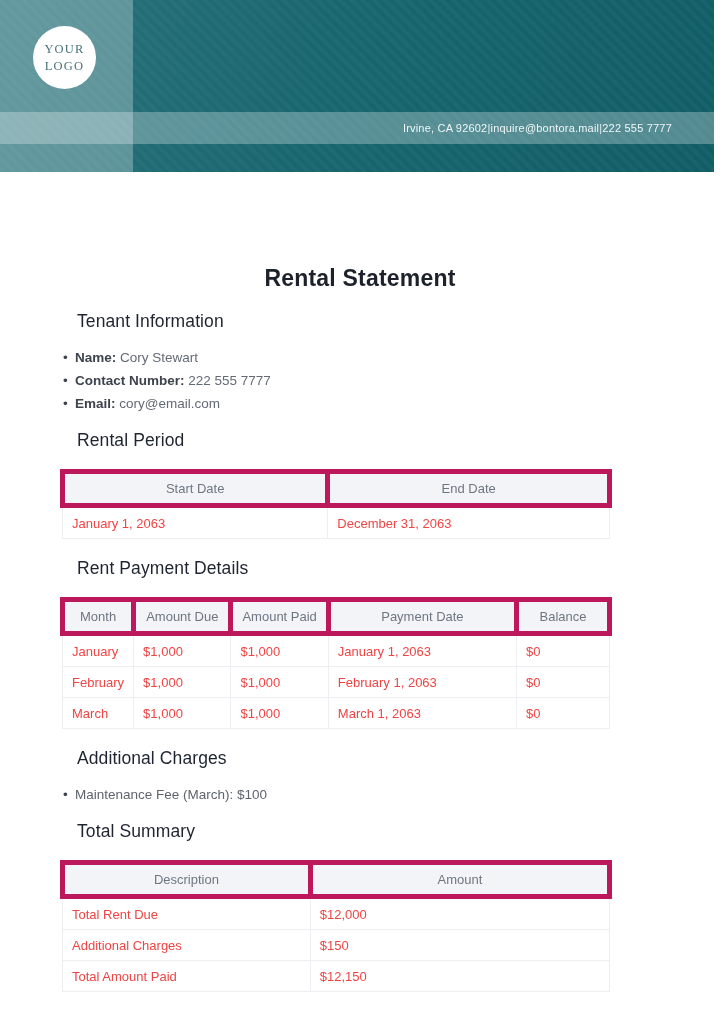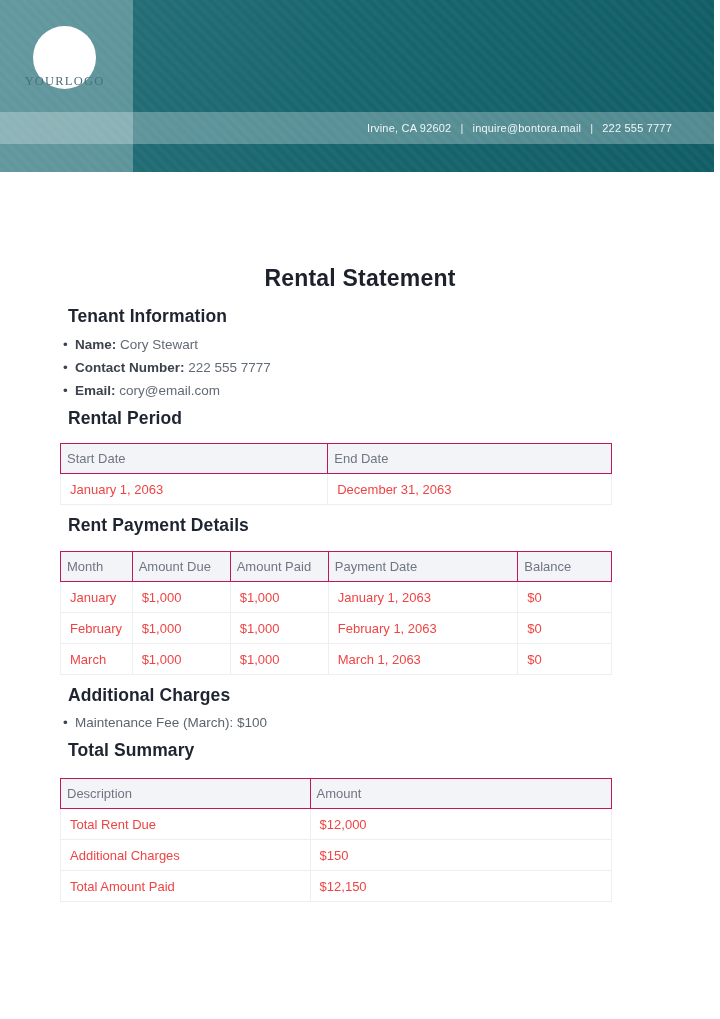--- a/index.html
+++ b/index.html
@@ -29,62 +29,62 @@
     width: 133px; height: 172px;
     background: rgba(255,255,255,0.27);
   }
   .logo-circle {
     position: absolute;
     left: 33px; top: 26px;
     width: 63px; height: 63px;
     border-radius: 50%;
     background: #ffffff;
     display: flex;
-    align-items: flex-end;
+    flex-direction: column;
+    align-items: center;
     justify-content: center;
     font-family: "Liberation Serif", serif;
     font-size: 12.5px;
     line-height: 1.32;
     letter-spacing: 1.2px;
     color: #49707b;
     text-align: center;
   }
   .header-band {
     position: absolute;
     left: 0; top: 112px;
     width: 100%; height: 32px;
     background: rgba(255,255,255,0.28);
     display: flex;
     align-items: center;
     justify-content: flex-end;
     padding-right: 42px;
     box-sizing: border-box;
-    gap: 9px;
     font-size: 11px;
     letter-spacing: 0.2px;
     color: #eef7f7;
   }
   .header-band .sep { color: rgba(255,255,255,0.85); }
 
   
   .page-title {
     margin: 92px 0 12px 0;
     text-align: center;
     font-size: 23px;
     line-height: 28px;
     font-weight: 700;
     color: #1c212b;
     letter-spacing: 0.2px;
   }
   .section { margin-left: 60px; width: 552px; }
   .section h2 {
-    margin: 8px;
+    margin: 17px;
     font-size: 17.5px;
     line-height: 24px;
-    font-weight: 700;
+    font-weight: 400;
     color: #1e2430;
     letter-spacing: 0.1px;
   }
   .mt-tenant   { margin-top: 26px; }
   .mt-rp       { margin-top: 19px; }
   .mt-rpd      { margin-top: 25px; }
   .mt-ac       { margin-top: 22px; }
   .mt-ts       { margin-top: 18px; }
 
   ul.bullets {
@@ -118,22 +118,22 @@
   }
   .t1 { margin-top: 13px; }
   .t2 { margin-top: 14px; }
   .t3 { margin-top: 16px; }
   table.tbl th {
     background: #f3f4f7;
     color: #6f7683;
     font-weight: 500;
     font-size: 13px;
     height: 29px;
-    text-align: left;
-    border: 1px solid #be185d;
+    text-align: center;
+    border: 5px solid #be185d;
     padding: 0 6px;
     overflow: hidden;
     white-space: nowrap;
   }
   table.tbl td {
     color: #ef4444;
     font-size: 13px;
     height: 30px;
     padding: 0 9px;
     text-align: left;

